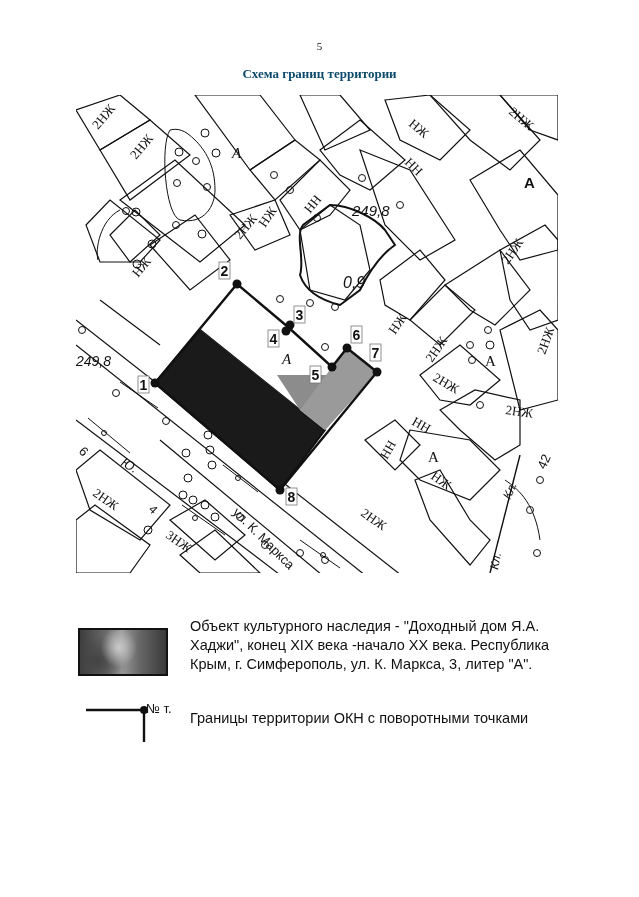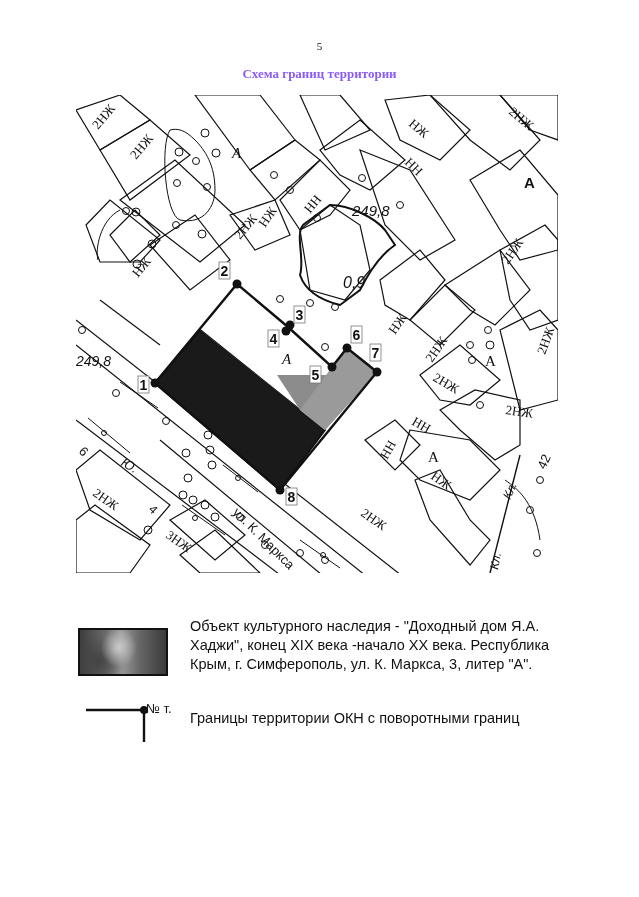--- a/index.html
+++ b/index.html
@@ -3,21 +3,21 @@
 <meta charset="utf-8">
 <style>
   html, body { margin: 0; padding: 0; background: #ffffff; }
   body { width: 639px; height: 897px; position: relative; overflow: hidden; }
   .page-number {
     position: absolute; left: 0; width: 639px; top: 40px; text-align: center;
     font-family: "Liberation Serif", serif; font-size: 11px; color: #111;
   }
   .page-title {
     position: absolute; left: 0; width: 639px; top: 66px; text-align: center;
-    font-family: "Liberation Serif", serif; font-size: 13px; font-weight: bold; color: #8b5cf6;
+    font-family: "Liberation Serif", serif; font-size: 13px; font-weight: bold; color: #0c4a6e;
   }
   .map { position: absolute; left: 76px; top: 95px; width: 482px; height: 478px; overflow: hidden; }
   .map svg { display: block; }
   .legend-swatch {
     position: absolute; left: 78px; top: 628px; width: 90px; height: 48px;
     border: 2px solid #111; box-sizing: border-box;
     background:
       radial-gradient(ellipse 18px 20px at 45% 40%, #c9c9c9 0%, rgba(120,120,120,0) 100%),
       radial-gradient(ellipse 30px 25px at 20% 70%, #444 0%, rgba(80,80,80,0) 100%),
       linear-gradient(90deg, #3d3d3d 0%, #6a6a6a 30%, #9a9a9a 48%, #666 70%, #3a3a3a 100%);
@@ -245,13 +245,13 @@
 
 <div class="legend-swatch"></div>
 <div class="legend-text l1">Объект культурного наследия - "Доходный дом Я.А. Хаджи", конец XIX века -начало XX века. Республика Крым, г. Симферополь, ул. К. Маркса, 3, литер  "А".</div>
 
 <svg class="legend-line-svg" width="64" height="44" viewBox="0 0 64 44">
   <line x1="2" y1="10" x2="60" y2="10" stroke="#111" stroke-width="2.4"></line>
   <line x1="60" y1="10" x2="60" y2="42" stroke="#111" stroke-width="2.4"></line>
   <circle cx="60" cy="10" r="4" fill="#111"></circle>
 </svg>
 <div class="legend-pt-label">№ т.</div>
-<div class="legend-text l2">Границы территории ОКН с поворотными границ</div>
+<div class="legend-text l2">Границы территории ОКН с поворотными точками</div>
 
 </body></html>

